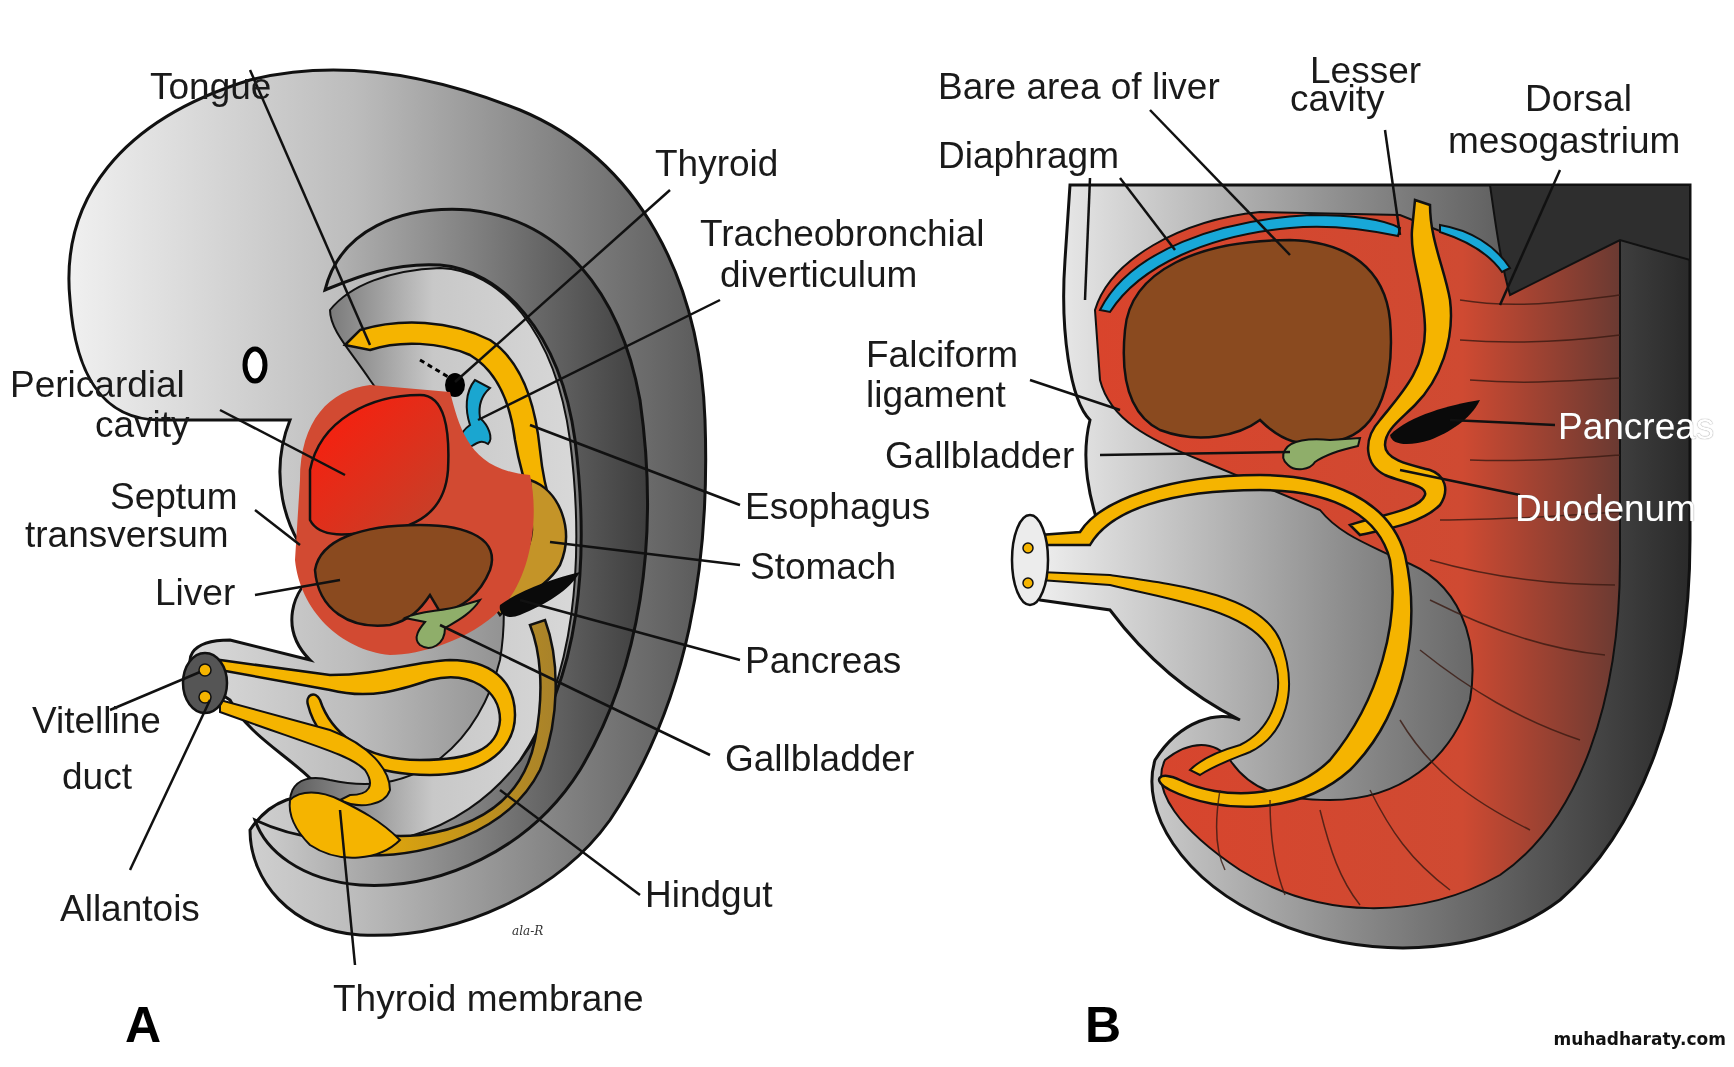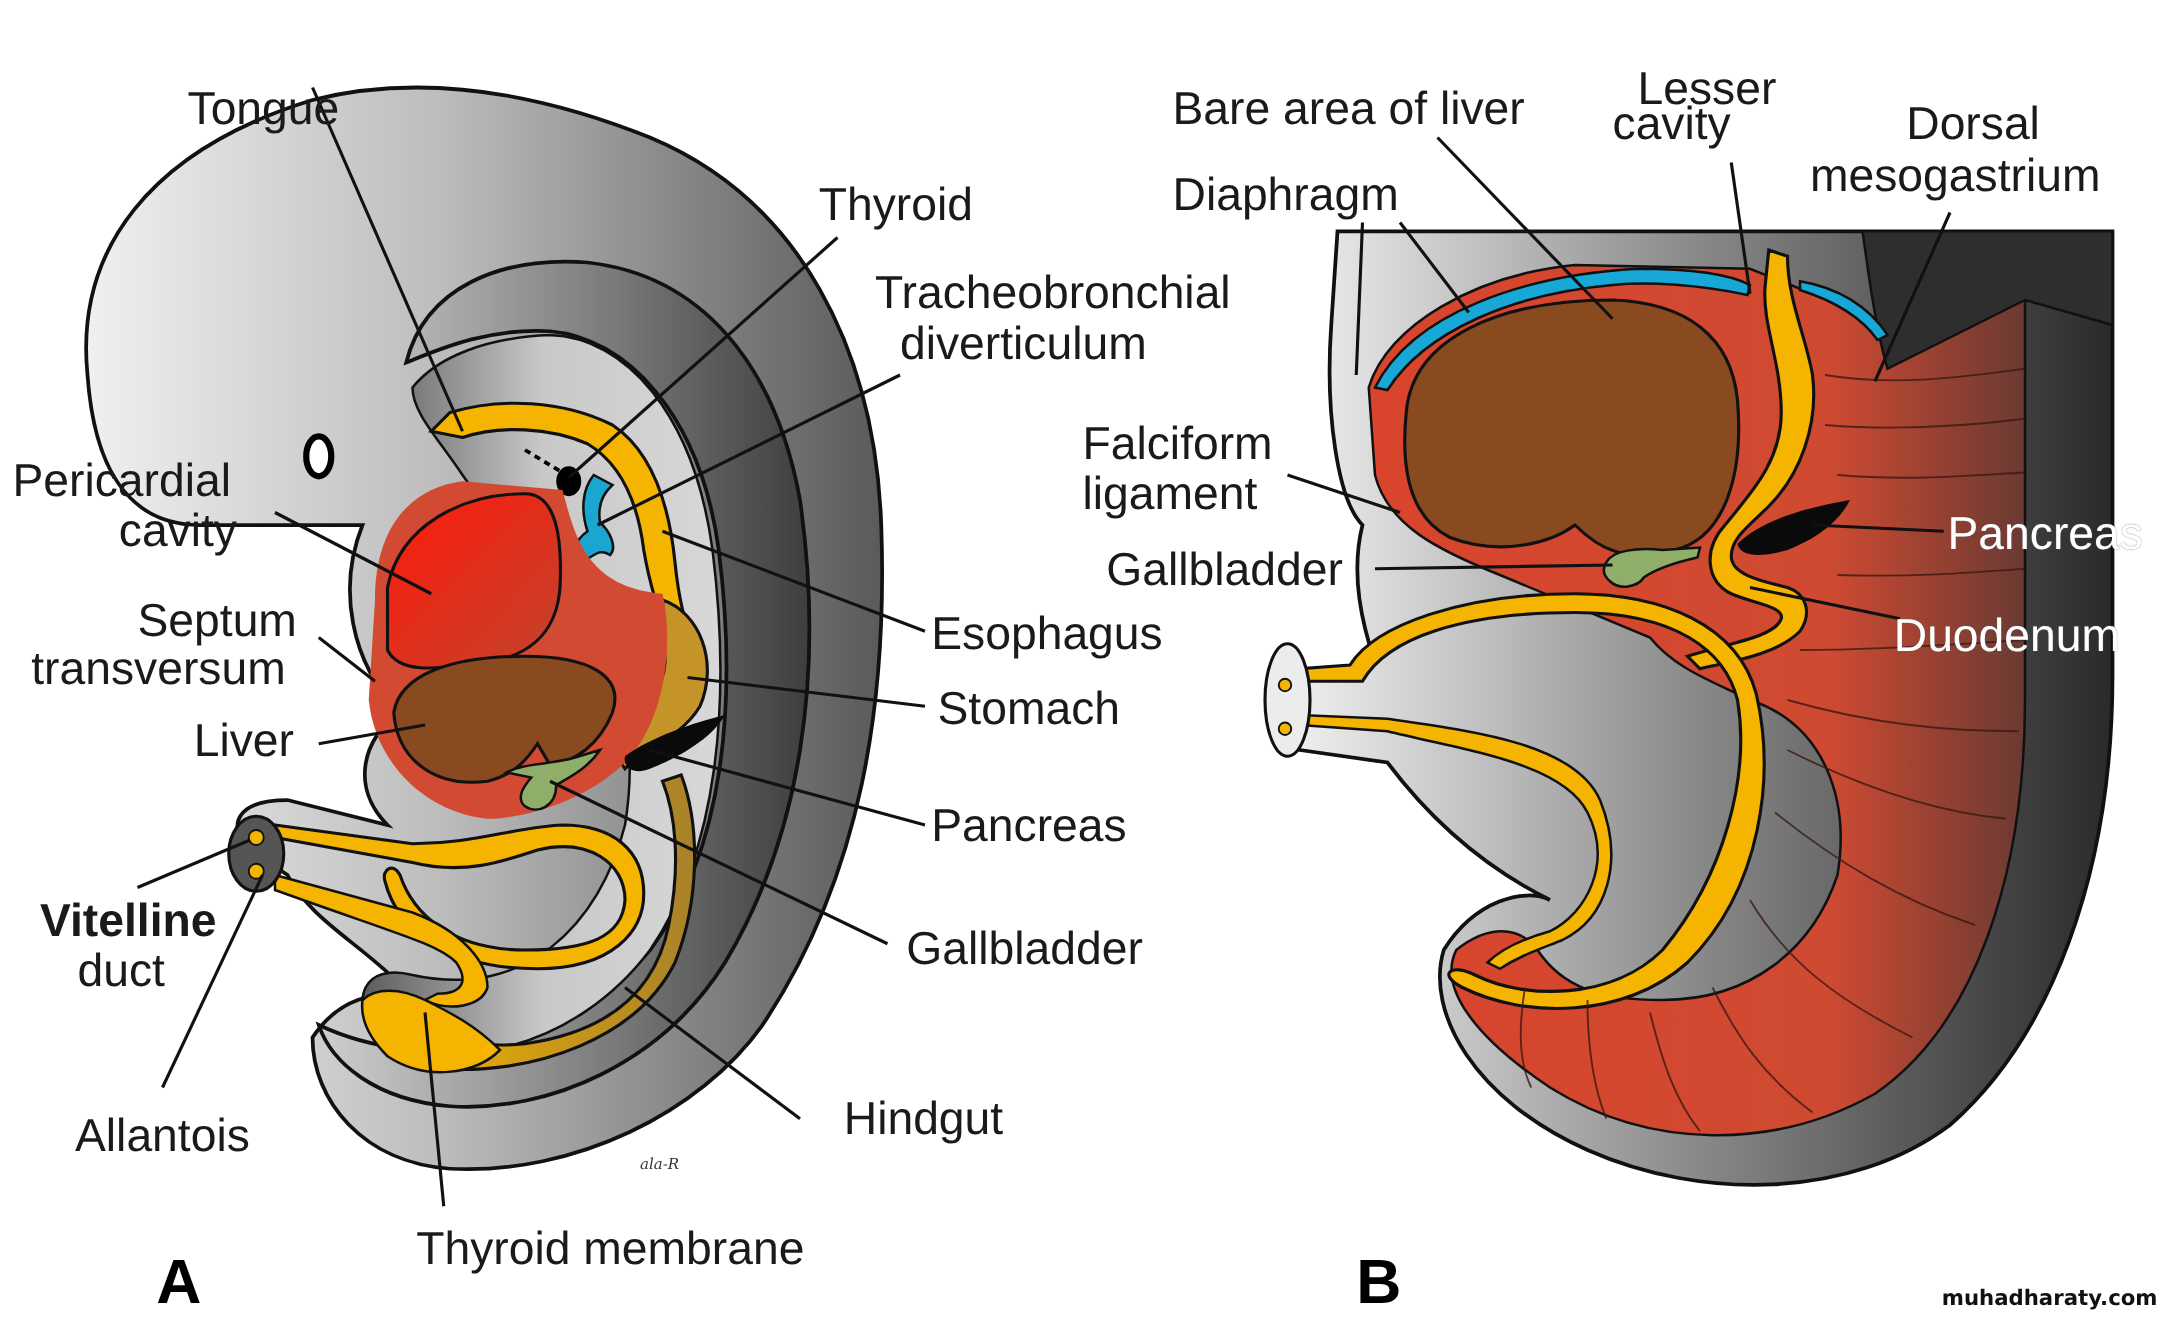--- a/index.html
+++ b/index.html
@@ -171,24 +171,24 @@
 <div class="lbl" style="left:720px;top:256px;">diverticulum</div>
 <div class="lbl" style="left:10px;top:366px;text-align:right;">Pericardial</div>
 <div class="lbl" style="left:95px;top:406px;">cavity</div>
 <div class="lbl c" style="left:110px;top:478px;">Septum</div>
 <div class="lbl" style="left:25px;top:516px;">transversum</div>
 <div class="lbl" style="left:155px;top:574px;">Liver</div>
 <div class="lbl" style="left:745px;top:488px;">Esophagus</div>
 <div class="lbl" style="left:750px;top:548px;">Stomach</div>
 <div class="lbl" style="left:745px;top:642px;">Pancreas</div>
 <div class="lbl" style="left:725px;top:740px;">Gallbladder</div>
-<div class="lbl" style="left:32px;top:718px;font-weight:bold;">Vitelline</div>
+<div class="lbl" style="left:32px;top:702px;">Vitelline</div>
 <div class="lbl" style="left:62px;top:758px;">duct</div>
 <div class="lbl" style="left:60px;top:890px;">Allantois</div>
-<div class="lbl" style="left:675px;top:876px;text-align:center;">Hindgut</div>
+<div class="lbl" style="left:645px;top:876px;text-align:center;">Hindgut</div>
 <div class="lbl" style="left:333px;top:980px;">Thyroid membrane</div>
 <div class="sig" style="left:512px;top:924px;">ala-R</div>
 <div class="panel" style="left:125px;top:996px;">A</div>
 
 <div class="lbl" style="left:938px;top:68px;">Bare area of liver</div>
 <div class="lbl" style="left:1310px;top:40px;margin-top:12px;">Lesser</div>
 <div class="lbl" style="left:1290px;top:80px;">cavity</div>
 <div class="lbl" style="left:1525px;top:80px;">Dorsal</div>
 <div class="lbl" style="left:1448px;top:122px;">mesogastrium</div>
 <div class="lbl" style="left:938px;top:137px;">Diaphragm</div>

